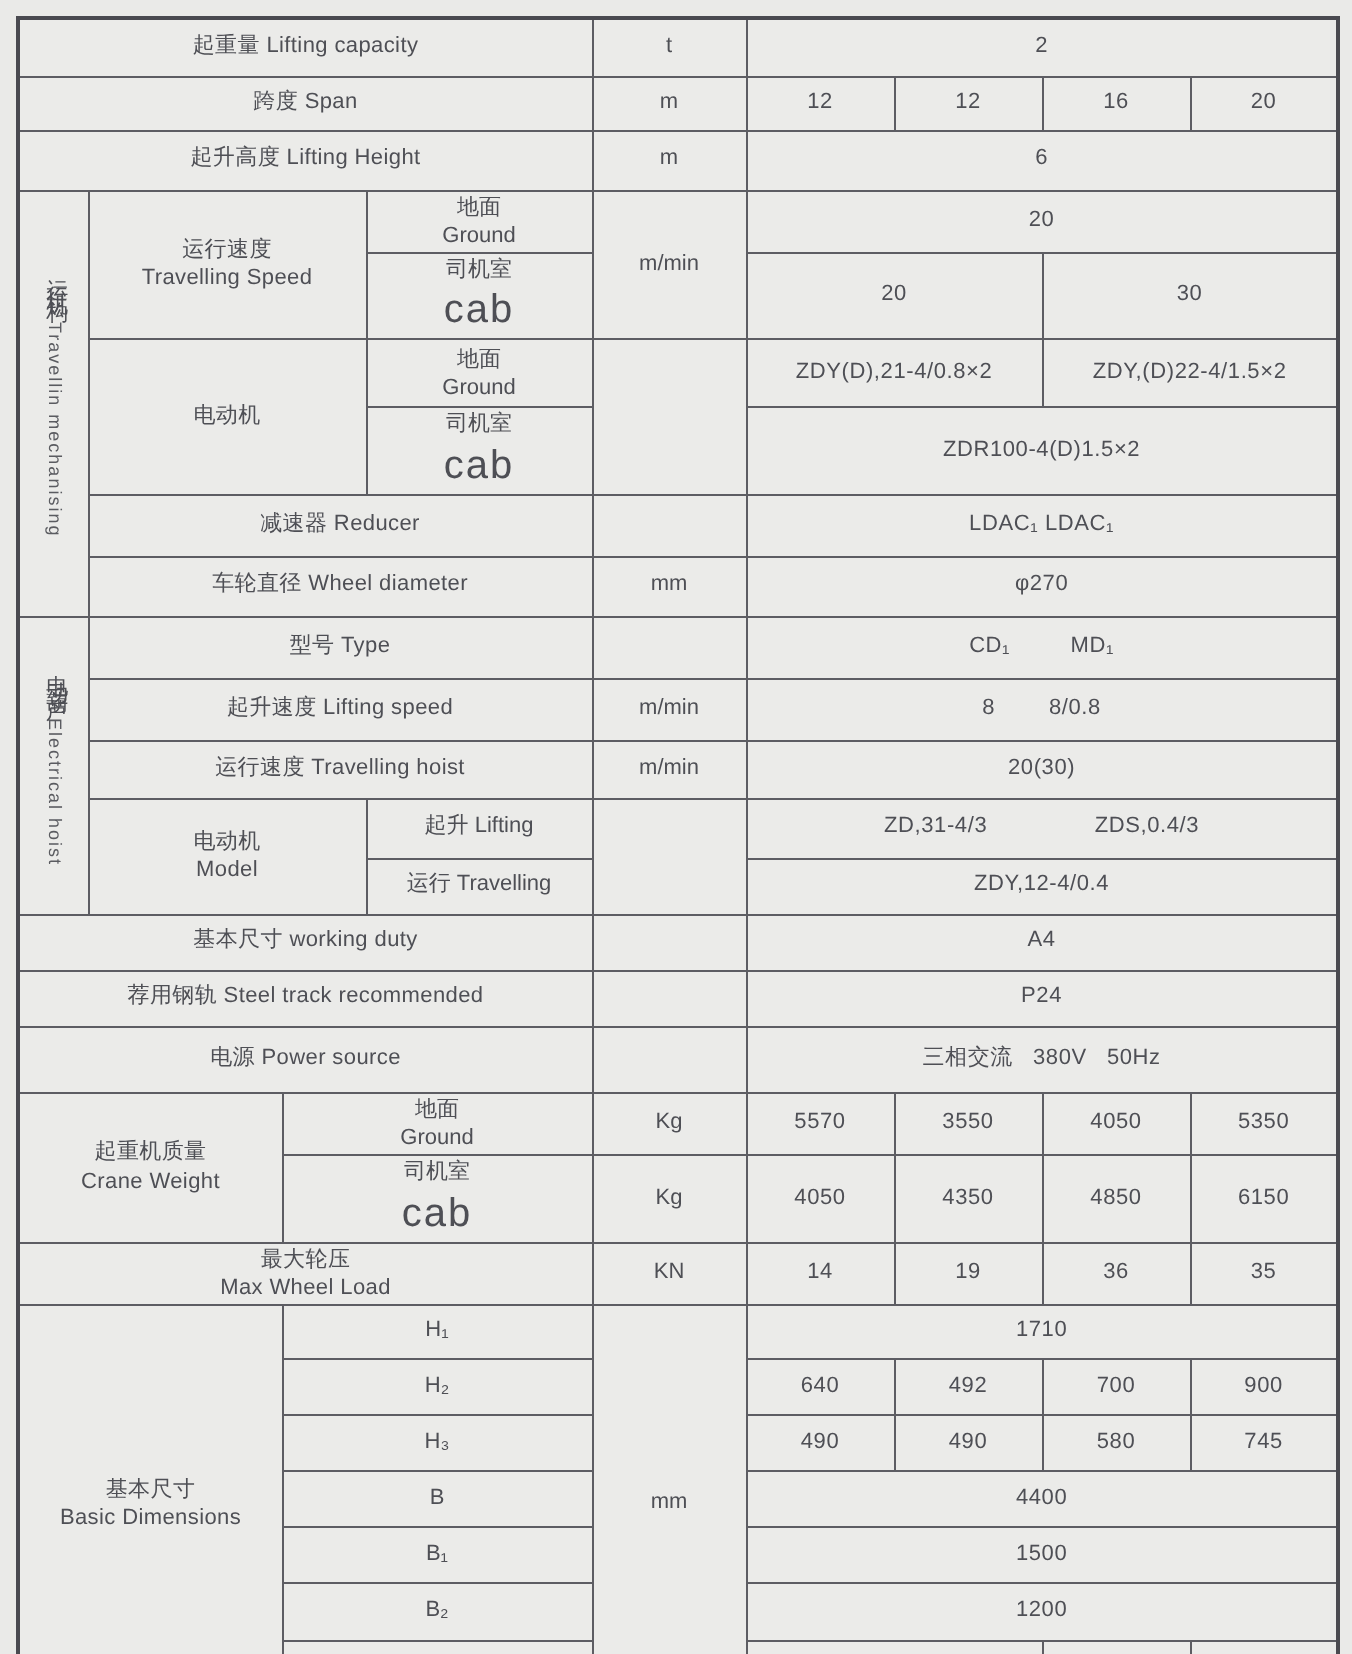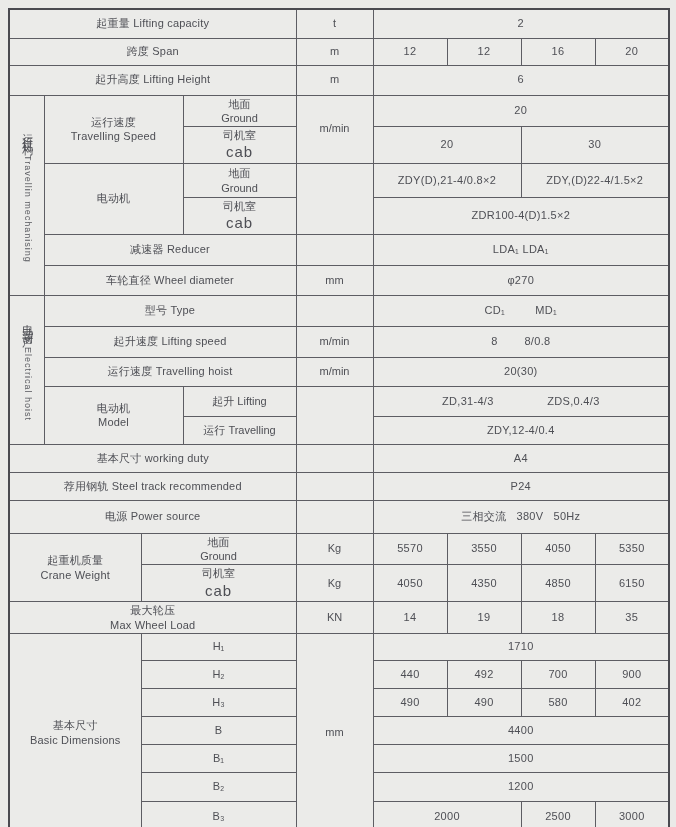--- a/index.html
+++ b/index.html
@@ -23,21 +23,21 @@
     vertical-align:middle;
     font-size:11px;
     line-height:1.25;
     padding:1px 2px;
     overflow:hidden;
   }
   table.spec{border:2px solid #4a4a50;}
   td.val{white-space:pre;letter-spacing:0.3px;}
   td.label{letter-spacing:0.2px;}
   td.unit{}
-  .cab{font-size:15px;letter-spacing:1px;}
+  .cab{font-size:20px;letter-spacing:1px;}
   .vert{
     writing-mode:vertical-lr;
     text-orientation:mixed;
     display:inline-block;
     white-space:nowrap;
     font-size:11px;
   }
   .vzh{letter-spacing:4px;}
   .ven{font-size:9px;margin-top:12px;letter-spacing:1px;color:#5a5b60;}
   .two div{line-height:1.3;}
@@ -123,21 +123,21 @@
     <td class="sub two">
       <div>司机室</div>
       <div class="cab">cab</div>
     </td>
     <td class="val" colspan="4">ZDR100-4(D)1.5×2</td>
   </tr>
 
   <tr style="height:31px">
     <td class="label" colspan="3">减速器 Reducer</td>
     <td class="unit"></td>
-    <td class="val" colspan="4">LDA₁ LDA₁</td>
+    <td class="val" colspan="4">LDAC₁ LDAC₁</td>
   </tr>
 
   <tr style="height:30px">
     <td class="label" colspan="3">车轮直径 Wheel diameter</td>
     <td class="unit">mm</td>
     <td class="val" colspan="4">φ270</td>
   </tr>
 
   <tr style="height:31px">
     <td class="section" rowspan="5">
@@ -225,48 +225,48 @@
   </tr>
 
   <tr style="height:31px">
     <td class="label two" colspan="4">
       <div>最大轮压</div>
       <div>Max Wheel Load</div>
     </td>
     <td class="unit">KN</td>
     <td class="val">14</td>
     <td class="val">19</td>
-    <td class="val">18</td>
+    <td class="val">36</td>
     <td class="val">35</td>
   </tr>
 
   <tr style="height:27px">
     <td class="label two" colspan="2" rowspan="7">
       <div>基本尺寸</div>
       <div>Basic Dimensions</div>
     </td>
     <td class="sub" colspan="2">H₁</td>
     <td class="unit" rowspan="7">mm</td>
     <td class="val" colspan="4">1710</td>
   </tr>
 
   <tr style="height:28px">
     <td class="sub" colspan="2">H₂</td>
-    <td class="val">440</td>
+    <td class="val">640</td>
     <td class="val">492</td>
     <td class="val">700</td>
     <td class="val">900</td>
   </tr>
 
   <tr style="height:28px">
     <td class="sub" colspan="2">H₃</td>
     <td class="val">490</td>
     <td class="val">490</td>
     <td class="val">580</td>
-    <td class="val">402</td>
+    <td class="val">745</td>
   </tr>
 
   <tr style="height:28px">
     <td class="sub" colspan="2">B</td>
     <td class="val" colspan="4">4400</td>
   </tr>
 
   <tr style="height:28px">
     <td class="sub" colspan="2">B₁</td>
     <td class="val" colspan="4">1500</td>

